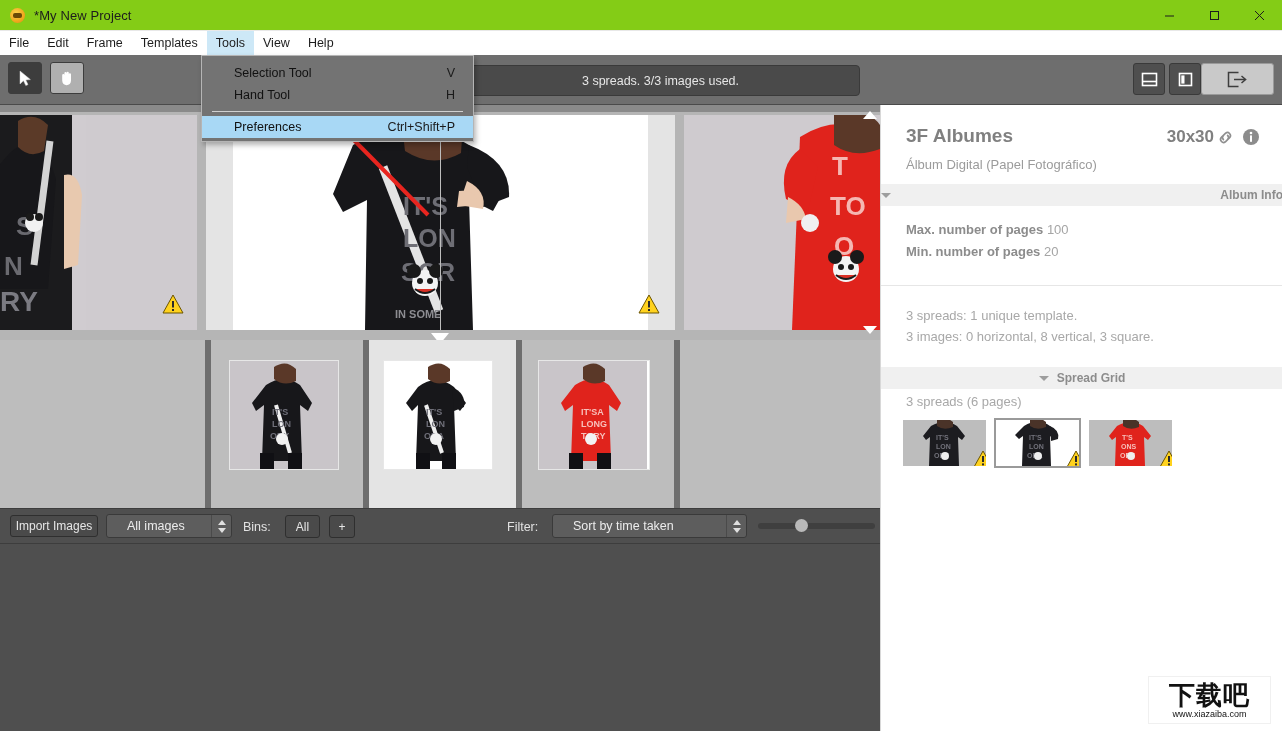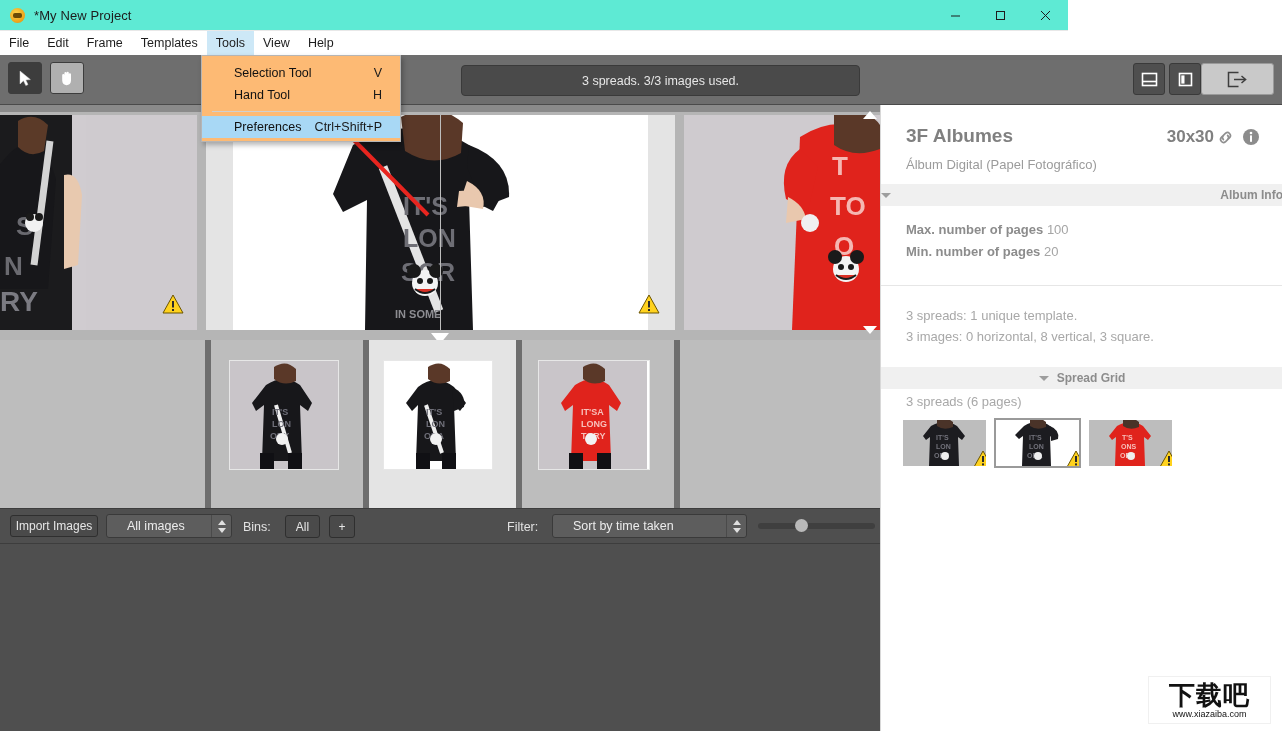--- a/index.html
+++ b/index.html
@@ -6,22 +6,22 @@
   html, body {
     width: 1282px; height: 731px;
     font-family: "Liberation Sans", sans-serif;
     overflow: hidden;
     background: #4f4f4f;
   }
   #app { position: relative; width: 1282px; height: 731px; background: #ffffff; }
 
   
   .titlebar {
-    position: absolute; left:0; top:0; width:1068px; height:31px;
-    background:#5eead4; border-bottom:1px solid #e8e8e8;
+    position: absolute; left:0; top:0; width:1282px; height:31px;
+    background:#84cc16; border-bottom:1px solid #e8e8e8;
     display:flex; align-items:center;
   }
   .app-icon {
     width:15px; height:15px; border-radius:50%;
     background: radial-gradient(circle at 40% 35%, #ffd24a 0%, #f0a81e 60%, #d98c12 100%);
     margin-left:10px; margin-right:9px; position:relative; flex:0 0 auto;
   }
   .app-icon::before{
     content:""; position:absolute; left:3px; top:5px; width:9px; height:5px;
     background:#6b4a06; border-radius:2px;
@@ -41,22 +41,22 @@
   }
   .menu-item {
     padding:0 9px; display:flex; align-items:center; color:#1d1d1d;
     white-space:nowrap;
   }
   .menu-item:first-child { }
   .menu-item.active { background:#cde8f7; }
 
   
   .dropdown {
-    position:absolute; left:201px; top:55px; width:200px;
-    background:#fdba74; border:1px solid #b5b5b5;
+    position:absolute; left:201px; top:55px; width:273px;
+    background:#737373; border:1px solid #b5b5b5;
     box-shadow: 2px 3px 5px rgba(0,0,0,.28);
     padding:6px 0 3px 0; z-index:60;
   }
   .dd-row {
     height:22px; display:flex; align-items:center; justify-content:space-between;
     padding:0 18px 0 32px; font-size:12.5px; color:#111;
   }
   .dd-row.sel { background:#a8d8f5; }
   .dd-sep { height:1px; background:#d0d0d0; margin:5px 10px 4px 10px; }
   .dd-key { color:#1a1a1a; font-size:12.5px; }

